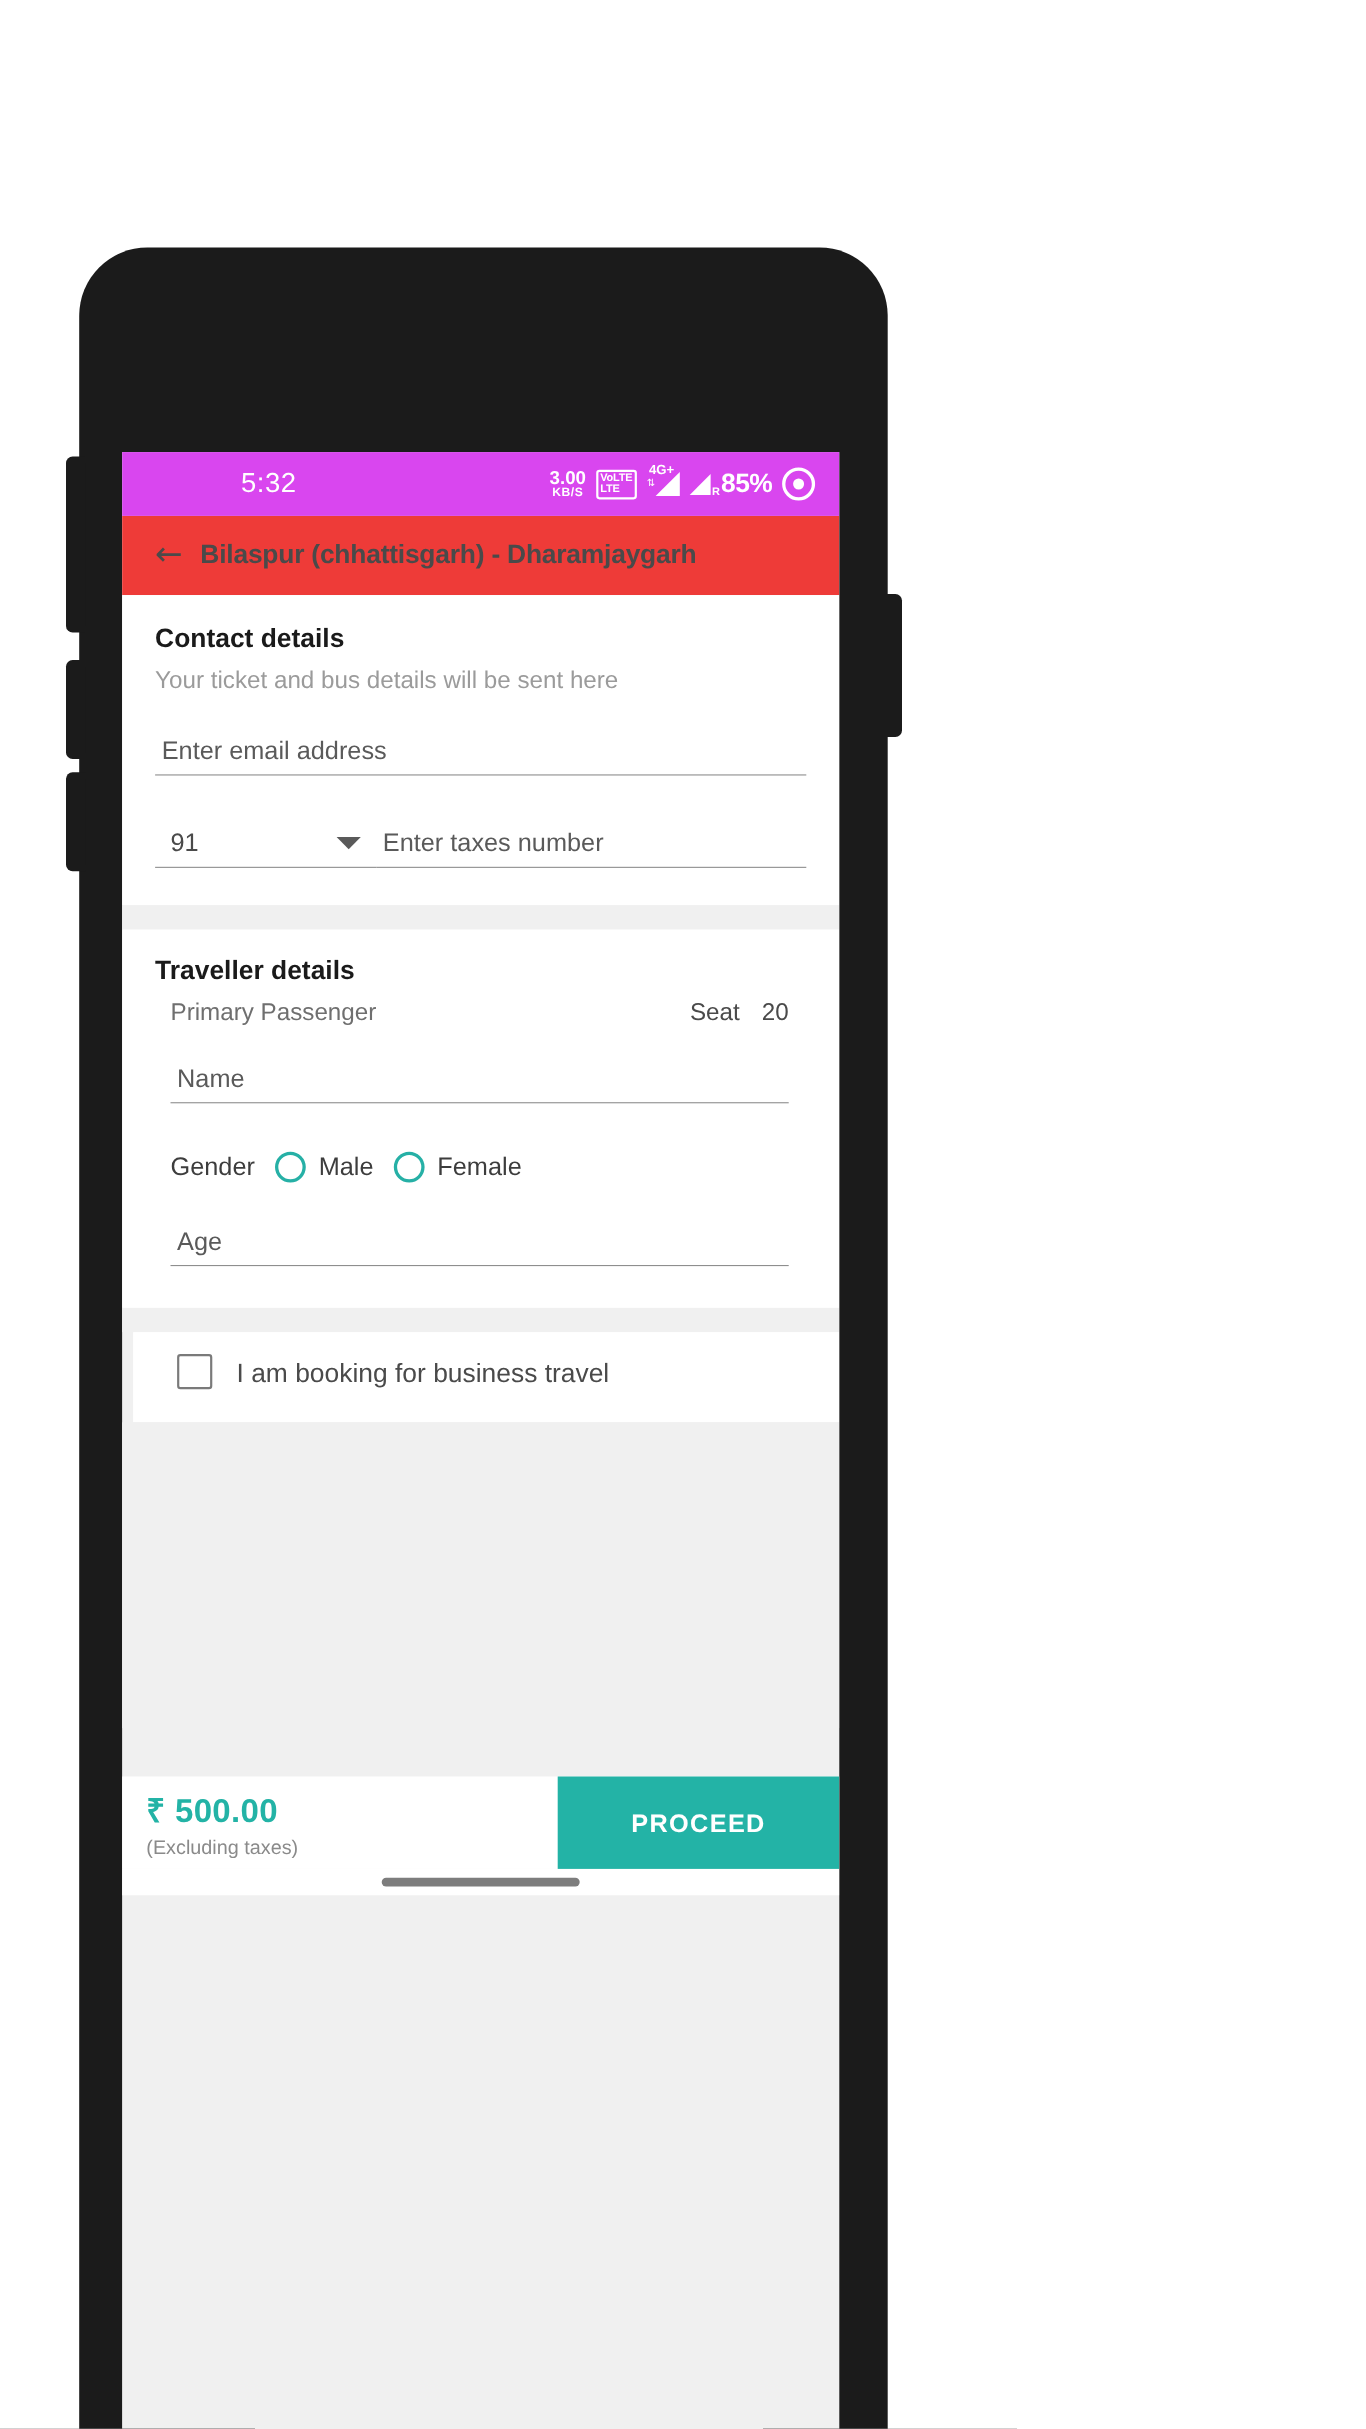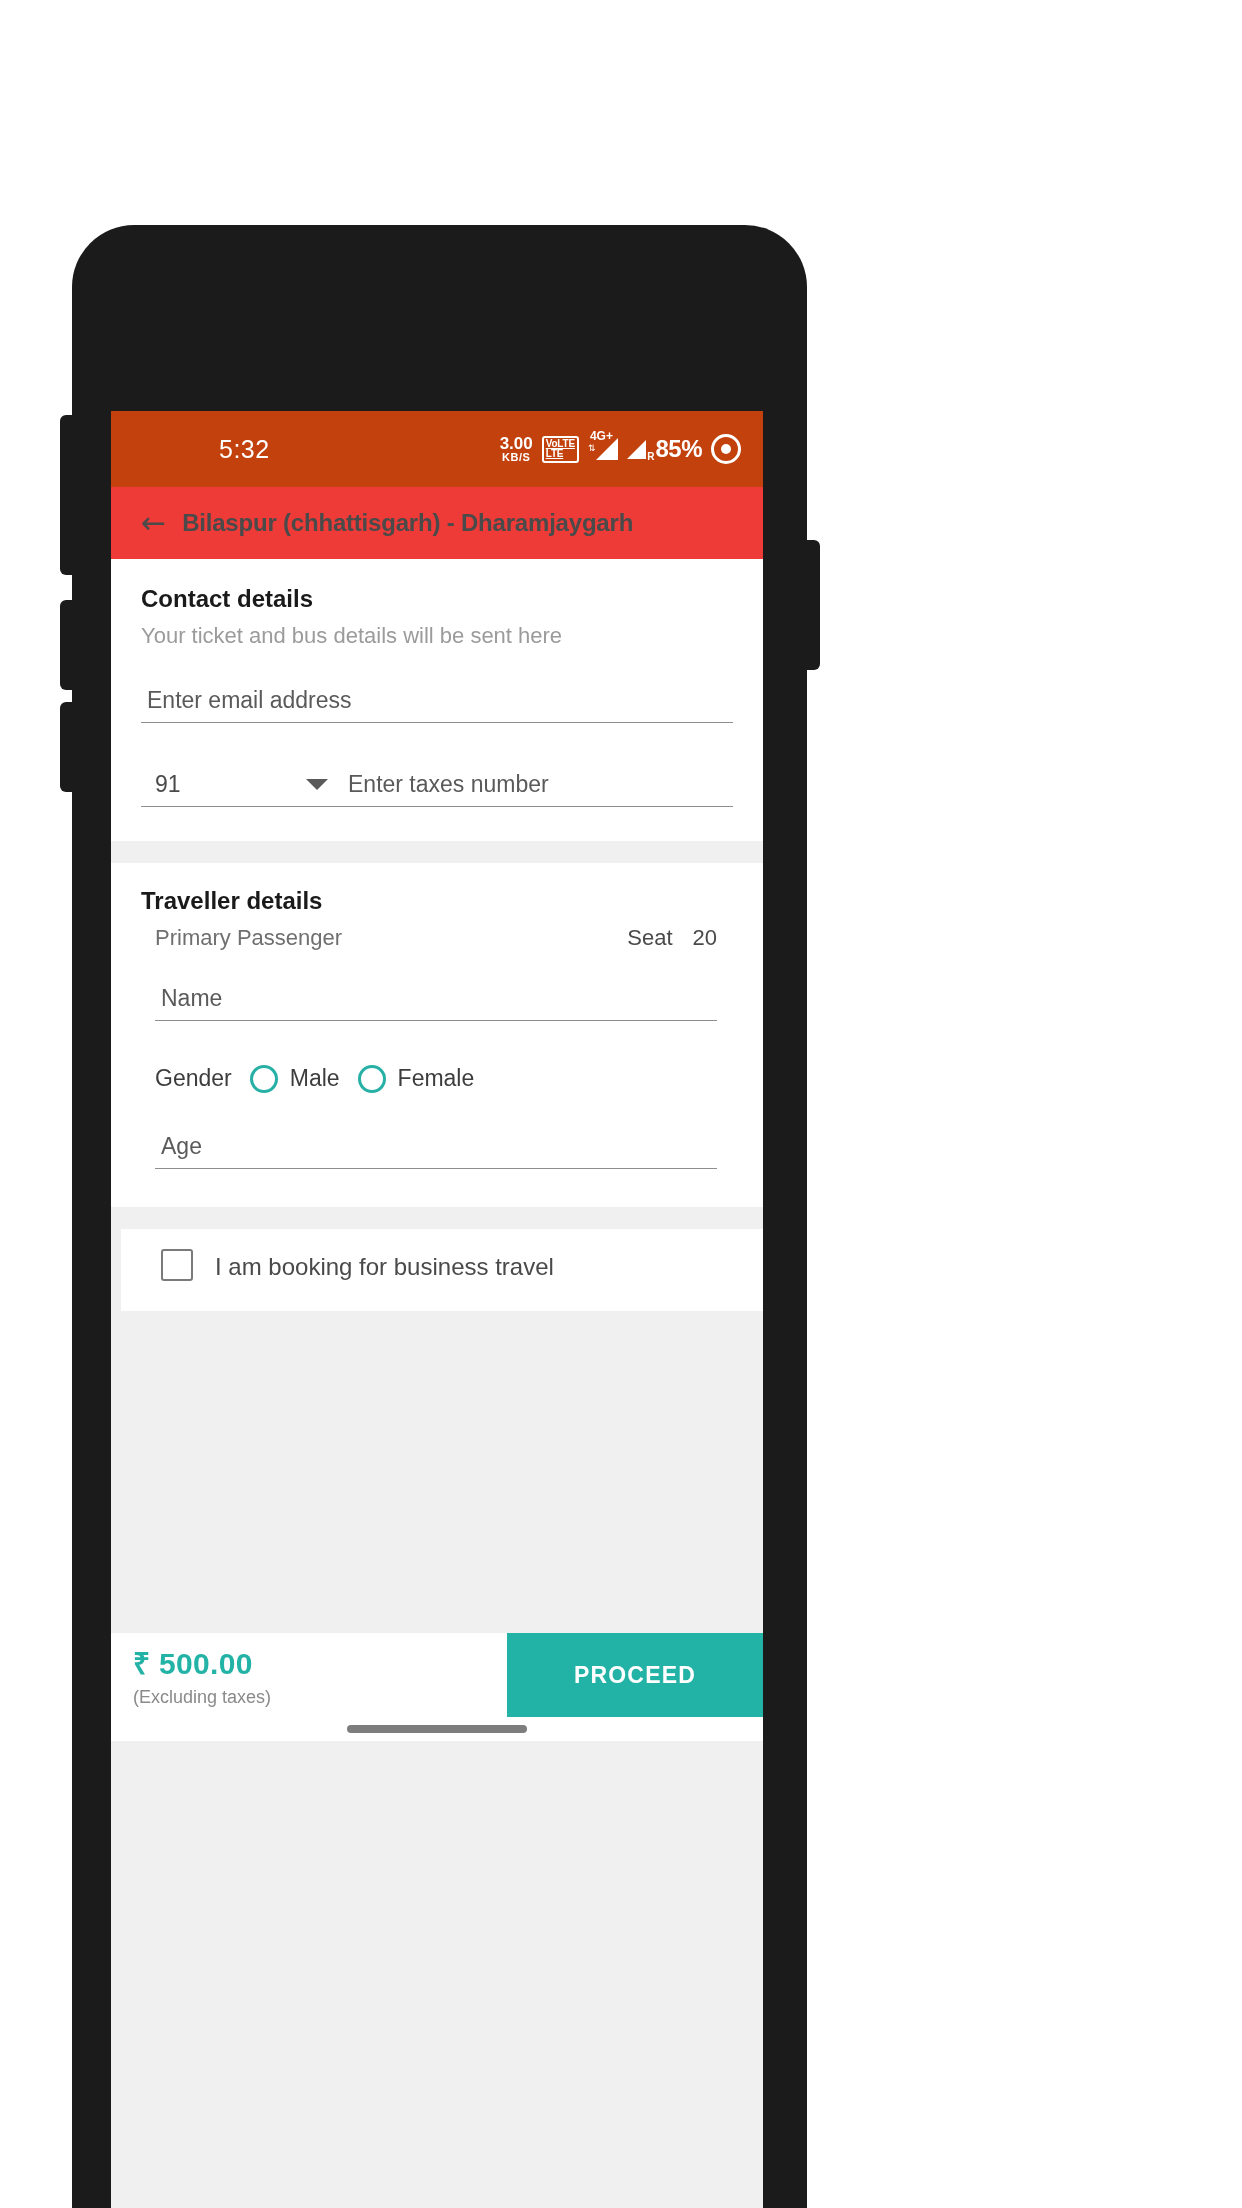--- a/index.html
+++ b/index.html
@@ -30,42 +30,42 @@
   #screen{
     position:absolute;
     left:111px; top:411px;
     width:652px; height:1797px;
     background:#f0f0f0;
     overflow:hidden;
   }
 
   
   #status-bar{
-    height:76px;
-    background:#c2410c;
+    height:58px;
+    background:#d946ef;
     display:flex;align-items:center;
     color:#ffffff;
     position:relative;
     padding-left:12px;
   }
   #status-time{
     position:absolute;left:108px;top:50%;transform:translateY(-50%);
     font-size:25px;letter-spacing:.5px;
   }
   #status-icons{
     position:absolute;right:22px;top:50%;transform:translateY(-50%);
     display:flex;align-items:center;gap:9px;
   }
   .net-speed{display:flex;flex-direction:column;align-items:center;line-height:1;}
   .net-speed .v{font-size:17px;font-weight:bold;}
   .net-speed .u{font-size:11px;font-weight:bold;letter-spacing:.5px;}
   .volte-box{
     border:2px solid #fff;border-radius:3px;
     display:flex;flex-direction:column;justify-content:center;
-    padding:1px 2px;line-height:1.05;text-decoration:underline;
+    padding:1px 2px;line-height:1.05;
   }
   .volte-box span{font-size:10px;font-weight:bold;letter-spacing:-.2px;}
   .sig-wrap{position:relative;display:flex;align-items:flex-end;}
   .sig-tri{
     width:0;height:0;
     border-left:22px solid transparent;
     border-bottom:22px solid #ffffff;
   }
   .sig-tri.small{
     border-left:19px solid transparent;

